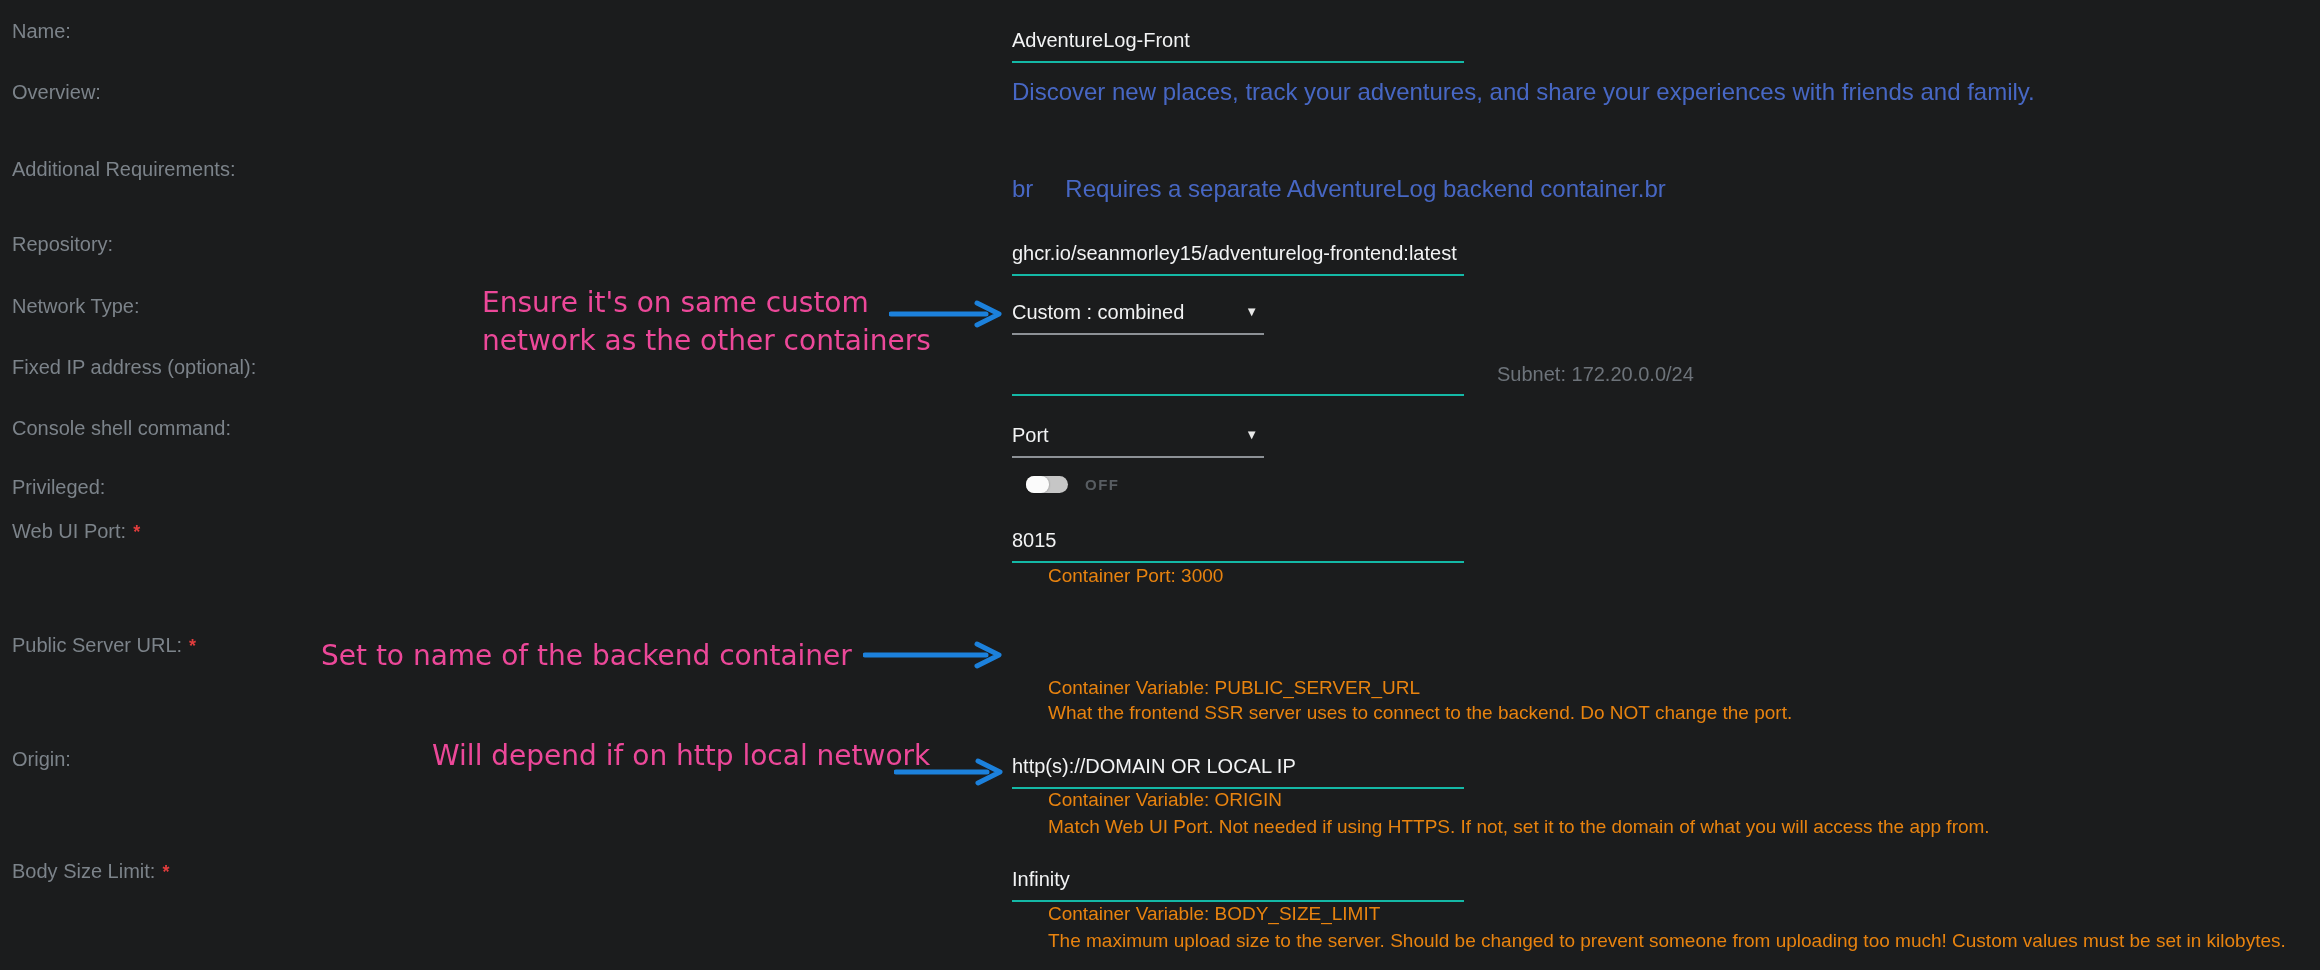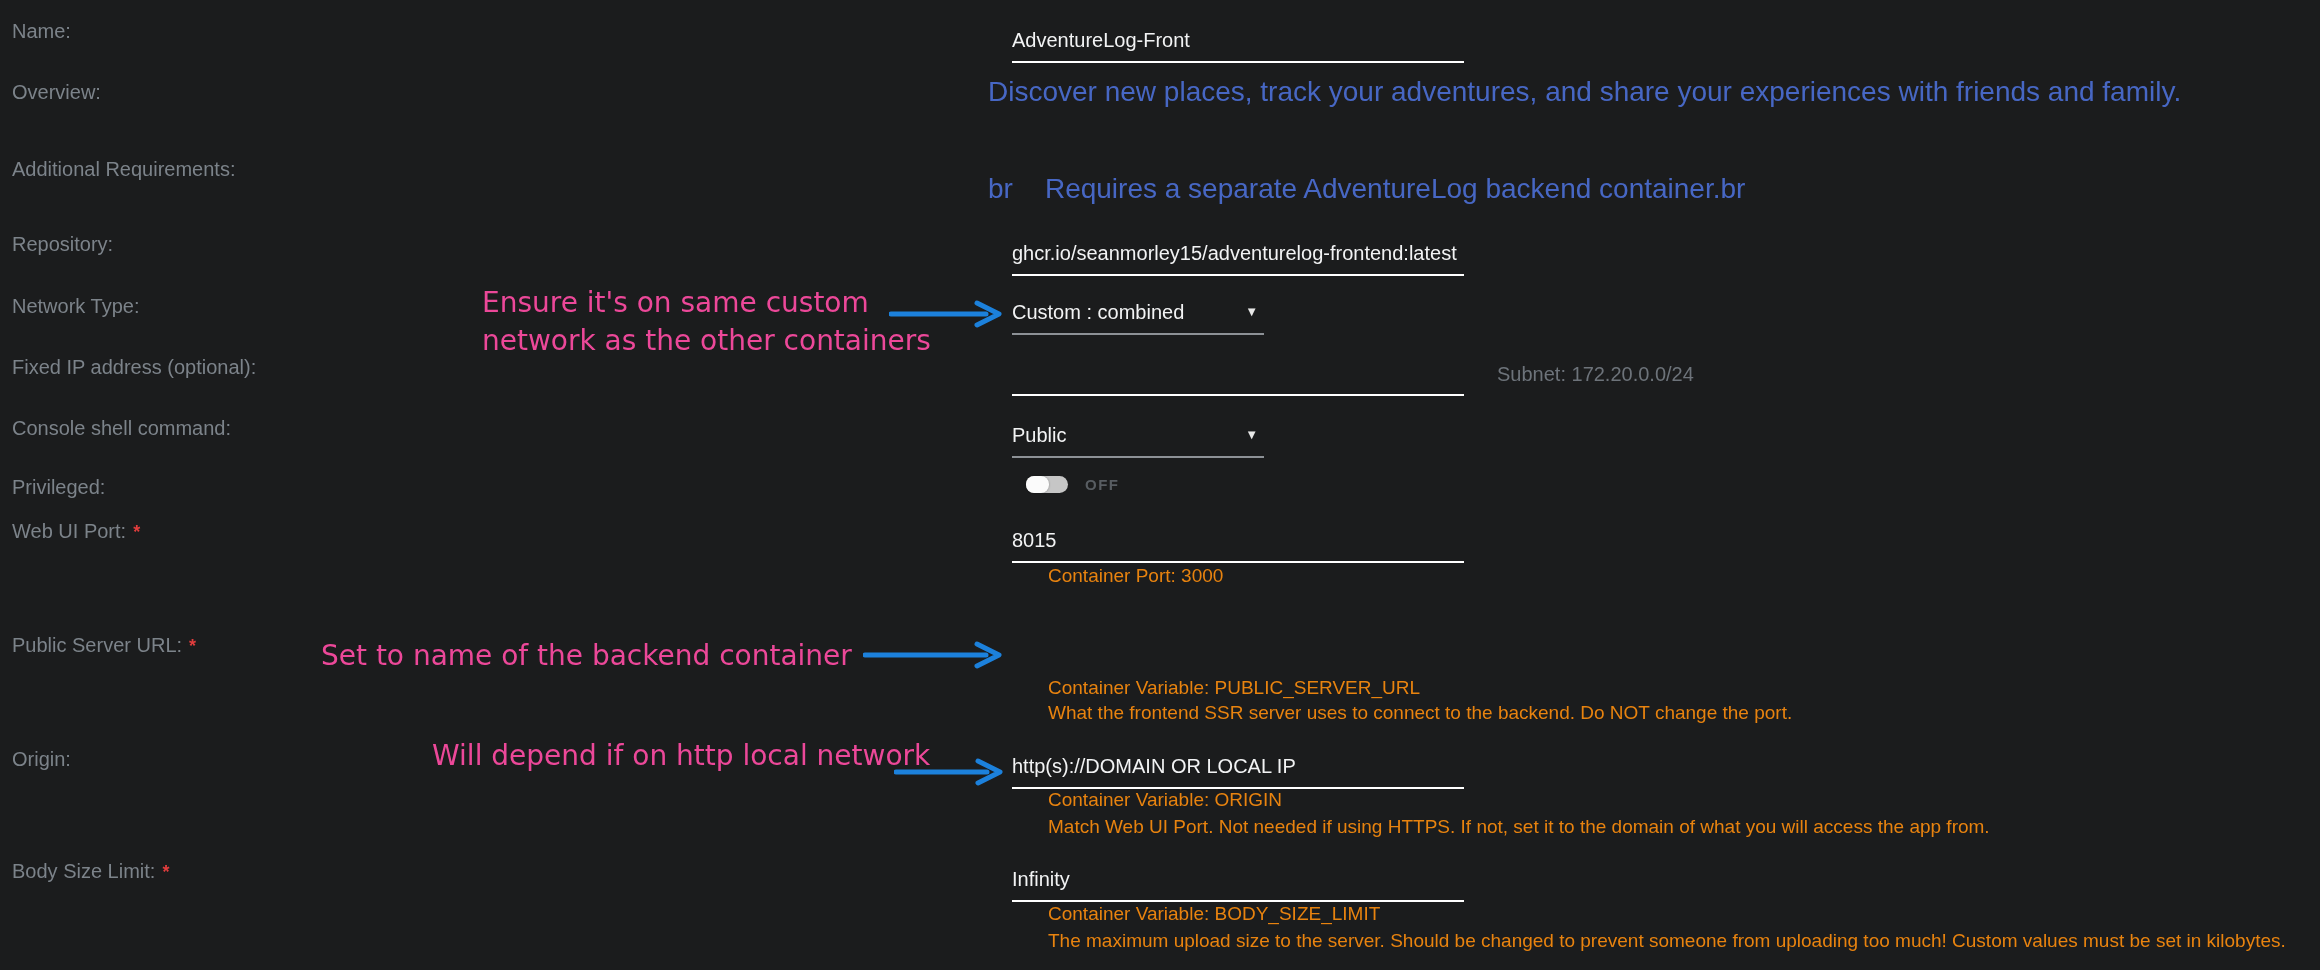--- a/index.html
+++ b/index.html
@@ -10,35 +10,35 @@
   
   .lbl{
     position:absolute;left:12px;font-size:20px;line-height:24px;
     color:#7c838a;white-space:nowrap;
   }
   .req{color:#e23d3d;font-weight:bold;margin-left:7px;font-size:18px;}
   
   .input{
     position:absolute;left:1012px;width:452px;
     font-size:20px;line-height:24px;padding-bottom:9px;
-    color:#f2f3f4;border-bottom:2px solid #ffffff;
+    color:#f2f3f4;border-bottom:2px solid #14b8a6;
     white-space:nowrap;overflow:hidden;min-height:24px;
   }
   
   .select{
     position:absolute;left:1012px;width:252px;
     font-size:20px;line-height:24px;padding-bottom:9px;
     color:#f2f3f4;border-bottom:2px solid #8d9196;
     display:flex;justify-content:space-between;align-items:center;
     white-space:nowrap;
   }
   .select .caret{font-size:13px;color:#e8e8e8;padding-right:6px;}
   
   .bluetext{
-    position:absolute;left:988px;font-size:28px;line-height:24px;
+    position:absolute;left:1012px;font-size:24px;line-height:24px;
     color:#4767c4;white-space:nowrap;text-align:center;
   }
   .addreq{display:flex;gap:32px;margin-top:20px;}
   
   .orange{
     position:absolute;left:1012px;font-size:19px;line-height:22px;
     color:#e8830f;white-space:nowrap;margin-left:36px;
   }
   .subnet{
     position:absolute;left:1497px;font-size:20px;line-height:24px;
@@ -93,21 +93,21 @@
 
   <div class="select" style="top:300px">
     <span>Custom : combined</span>
     <span class="caret">▼</span>
   </div>
 
   <div class="input" style="top:361px"></div>
   <div class="subnet" style="top:362px">Subnet: 172.20.0.0/24</div>
 
   <div class="select" style="top:423px">
-    <span>Public</span>
+    <span>Port</span>
     <span class="caret">▼</span>
   </div>
 
   <div class="toggle-row">
     <div class="toggle">
       <div class="knob"></div>
     </div>
     <span class="toggle-state">OFF</span>
   </div>
 

